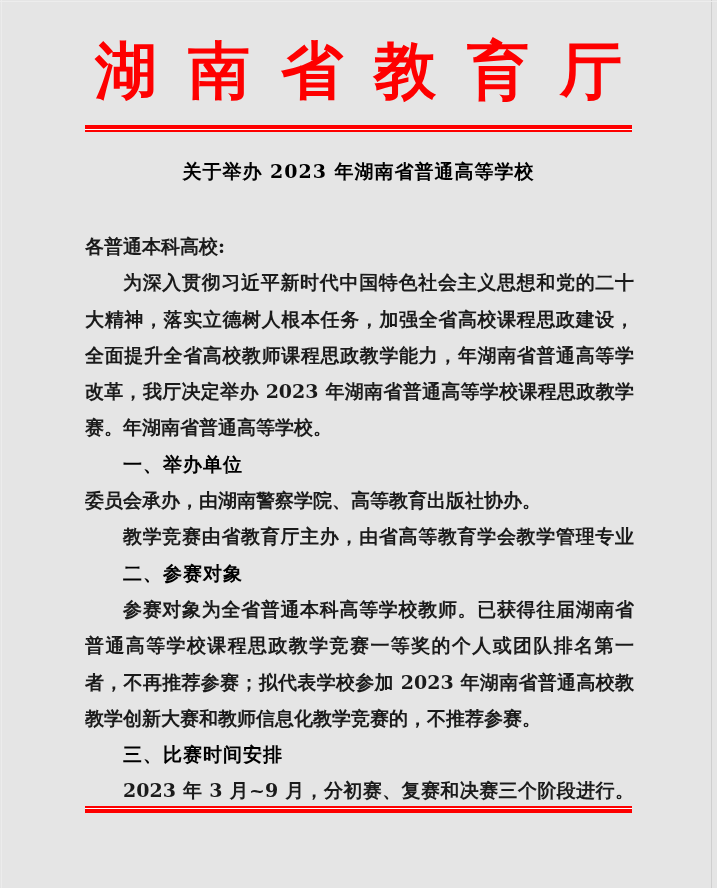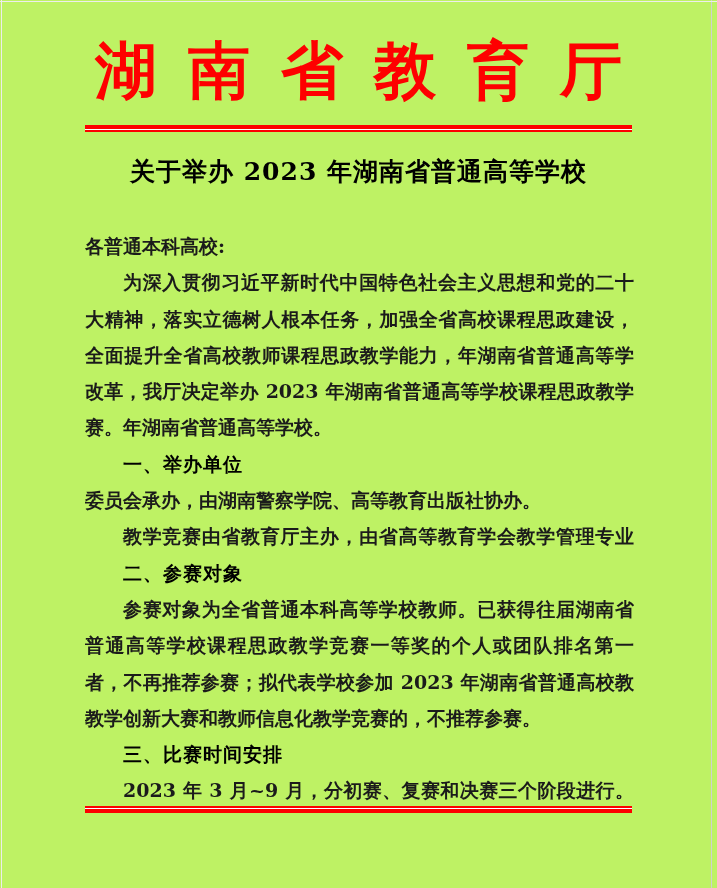--- a/index.html
+++ b/index.html
@@ -1,19 +1,19 @@
 <!DOCTYPE html>
 <html><head>
 <meta charset="utf-8">
 <style>
   html,body { margin:0; padding:0; background:#ffffff; }
   .page {
     position:relative;
     width:717px; height:888px;
-    background:#bef264;
+    background:#e5e5e5;
     overflow:hidden;
     font-family:"DejaVu Serif","Liberation Serif",serif;
   }
   
   .edge-left  { position:absolute; left:1px;  top:0; bottom:0; width:1px; background:#ececec; }
   .edge-right { position:absolute; left:711px; top:0; bottom:0; width:1px; background:#cfcfcf; }
   .edge-top   { position:absolute; left:0; top:1px; right:0; height:1px; background:#ededed; }
 
   
   .org {
@@ -30,21 +30,21 @@
   .rule { width:547px; margin-left:85px; }
   .rule-top { margin-top:13px; }
   .rule-top .thick { height:4px; background:#fe0000; }
   .rule-top .gap   { height:1px; background:#ffffff; }
   .rule-top .thin  { height:2px; background:#fe0000; }
 
   .doc-title {
     margin-top:21px;
     text-align:center;
     font-weight:bold;
-    font-size:25px;
+    font-size:19px;
     line-height:37px;
     color:#000000;
     letter-spacing:1px;
   }
 
   .body-block {
     margin:38px 0 0 85px;
     width:549px;
     font-size:19px;
     line-height:36.3px;

